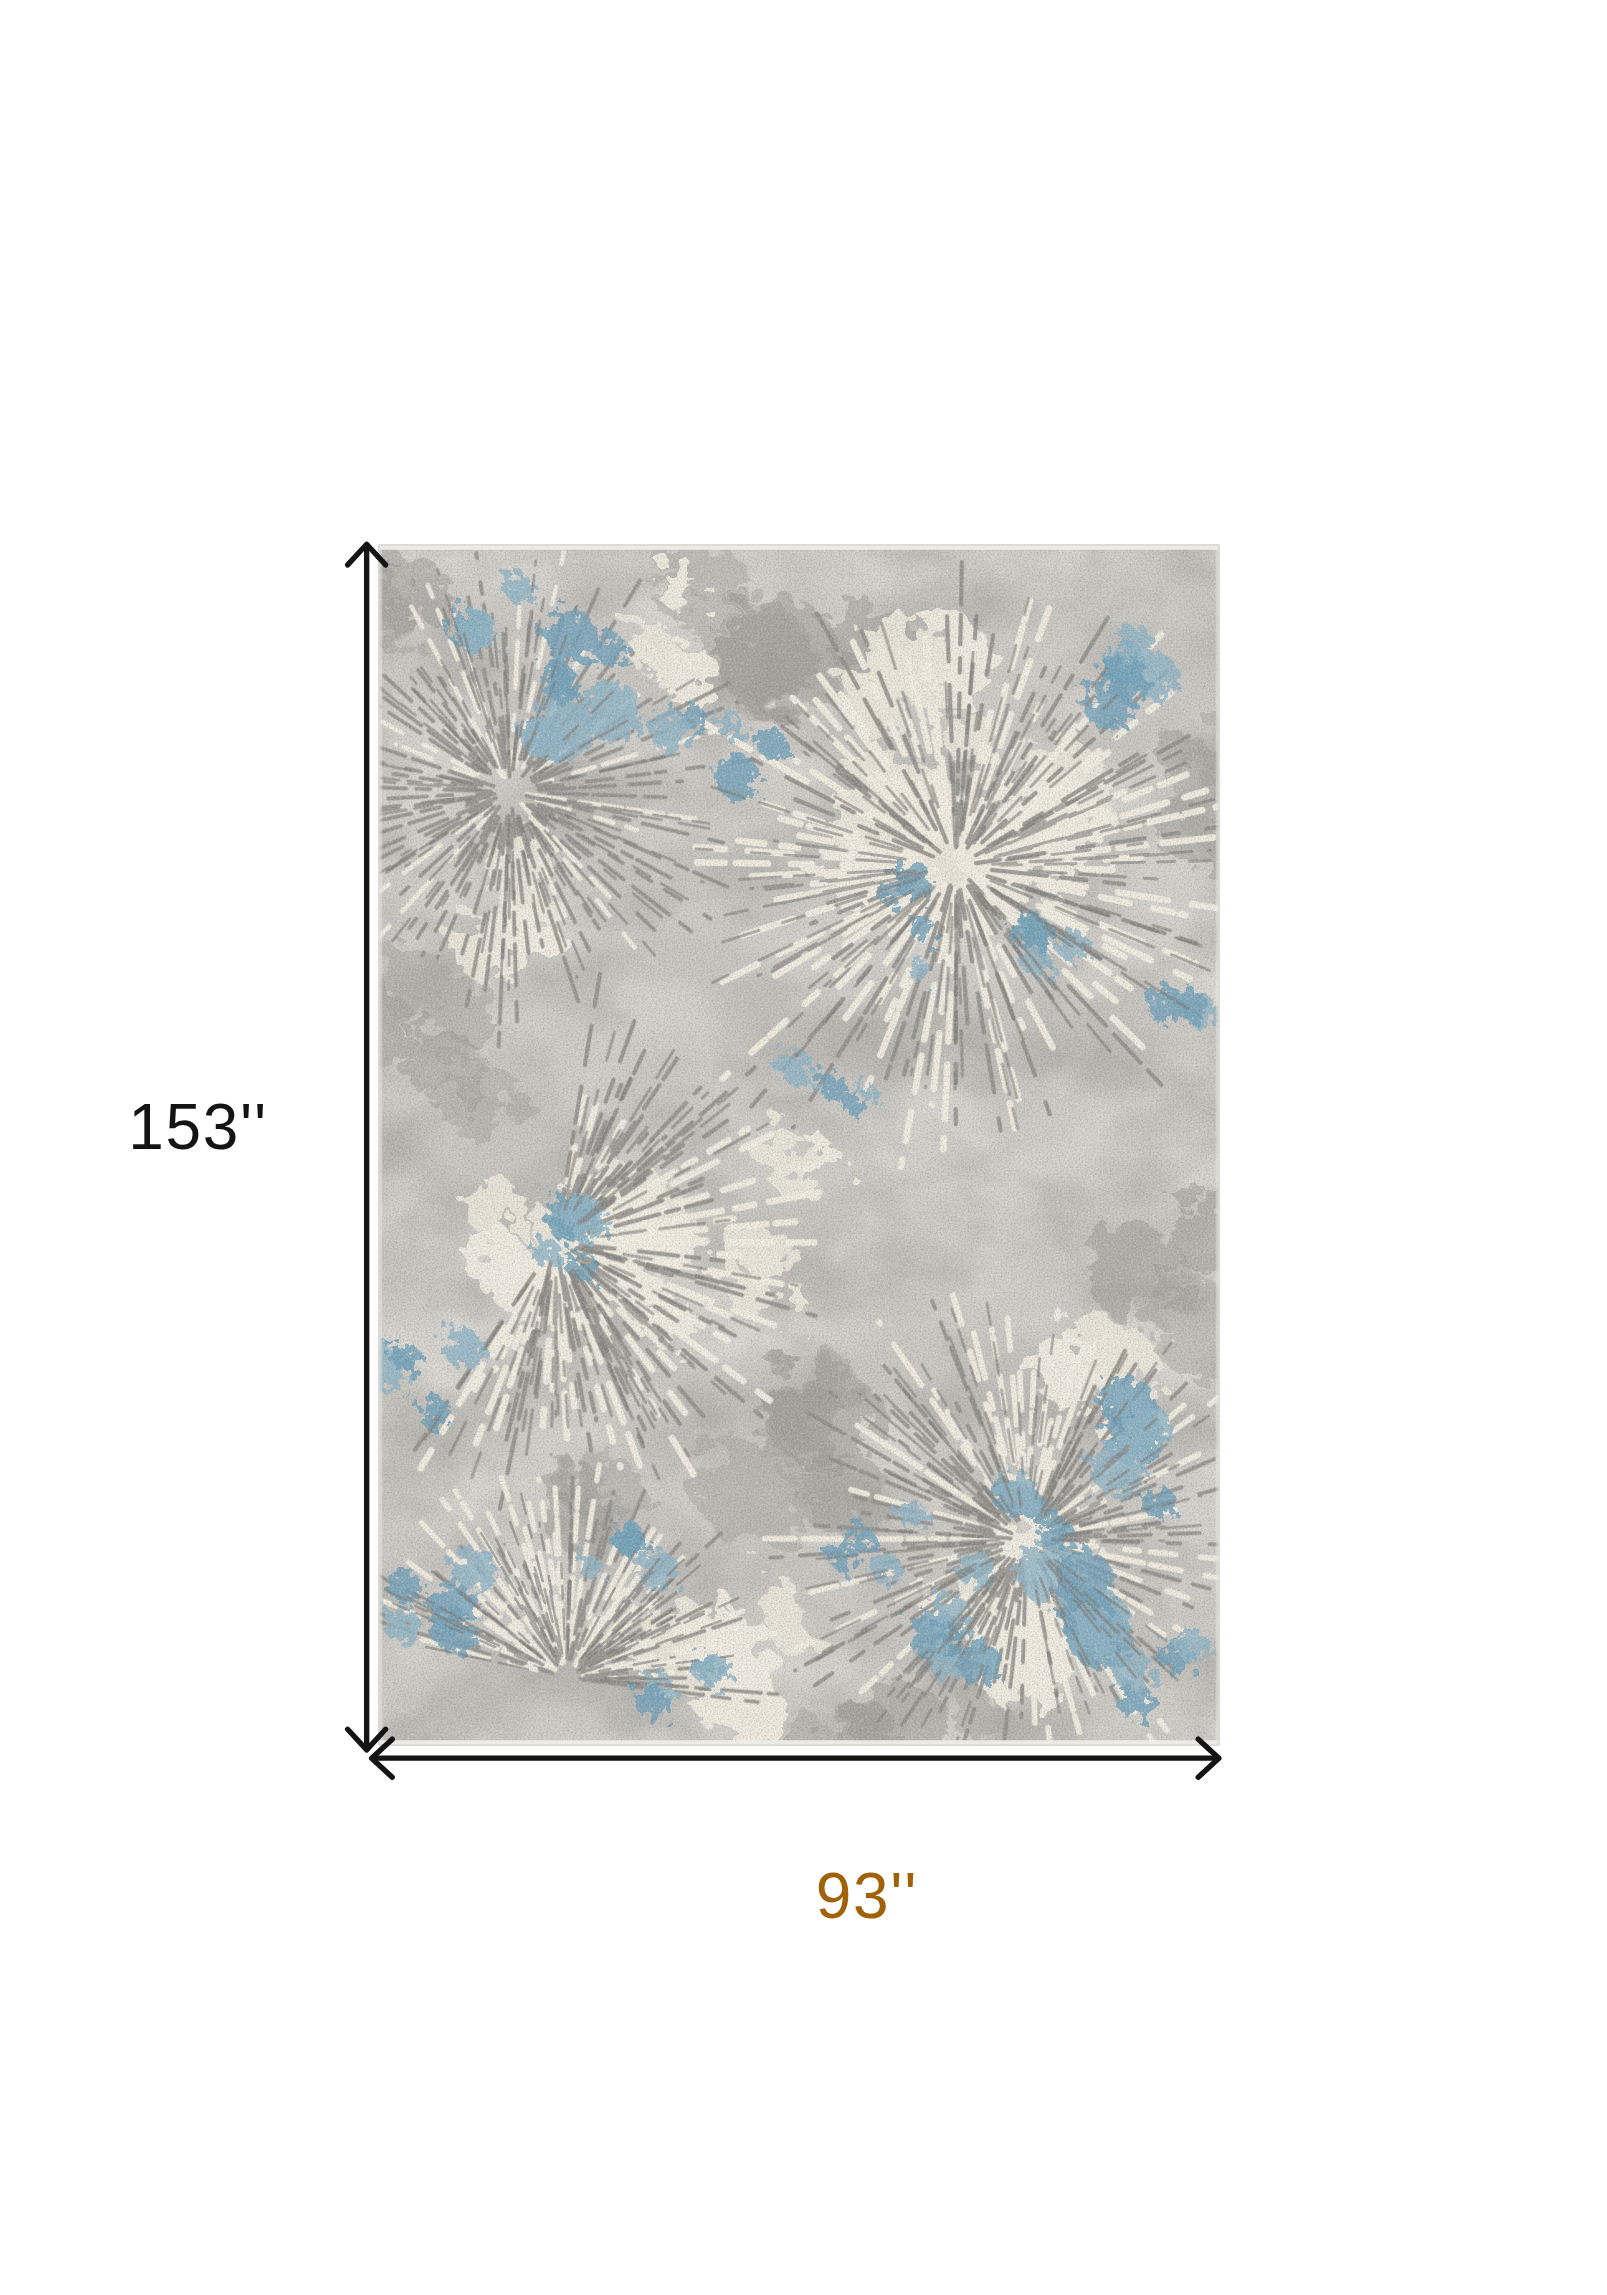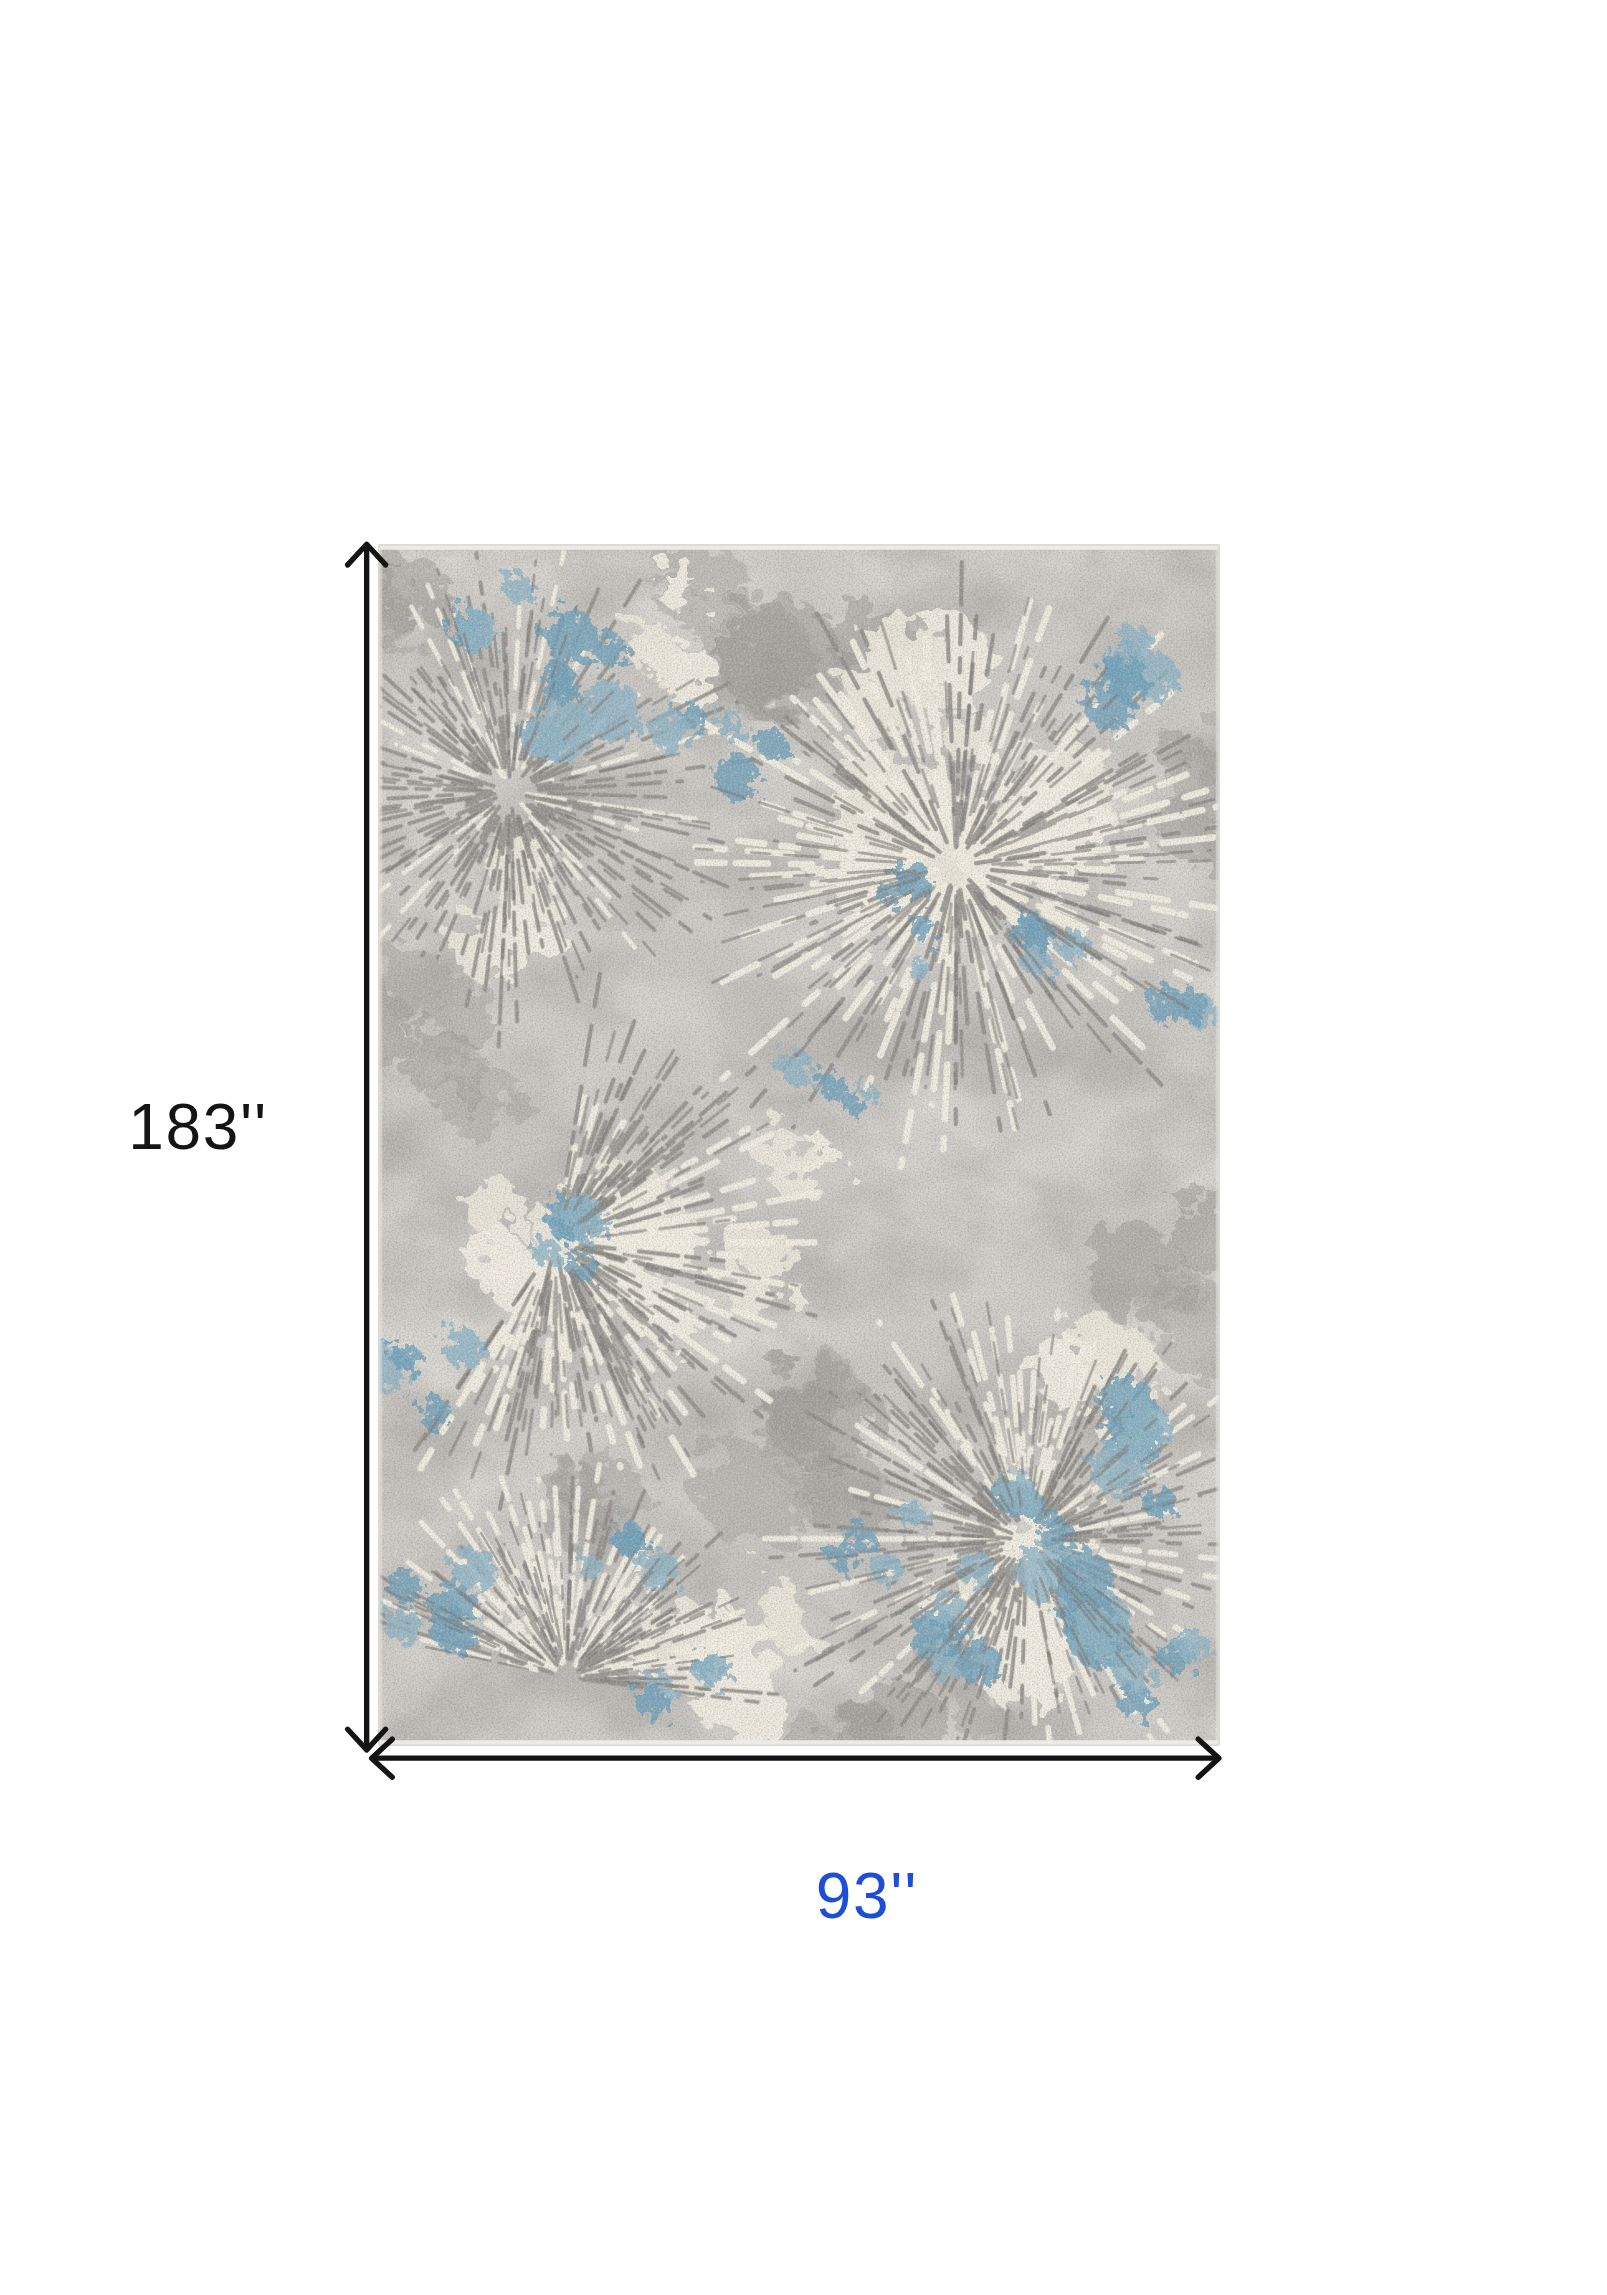--- a/index.html
+++ b/index.html
@@ -311,16 +311,16 @@
       <path d="M421 684 L444 659 L467 684"></path>
       <path d="M421 2094 L444 2119 L467 2094"></path>
     </g>
     <g>
       <line x1="452" y1="2129" x2="1472" y2="2129"></line>
       <path d="M475 2106 L450 2129 L475 2152"></path>
       <path d="M1451 2106 L1476 2129 L1451 2152"></path>
     </g>
   </svg>
 
-  <div class="dim-label" id="hlabel" style="color: rgb(20, 20, 20);">183''</div>
-  <div class="dim-label" id="wlabel" style="color: #1d4ed8;">93''</div>
+  <div class="dim-label" id="hlabel" style="color: rgb(20, 20, 20);">153''</div>
+  <div class="dim-label" id="wlabel" style="color: #a16207;">93''</div>
 </div>
 
 
 </body></html>

